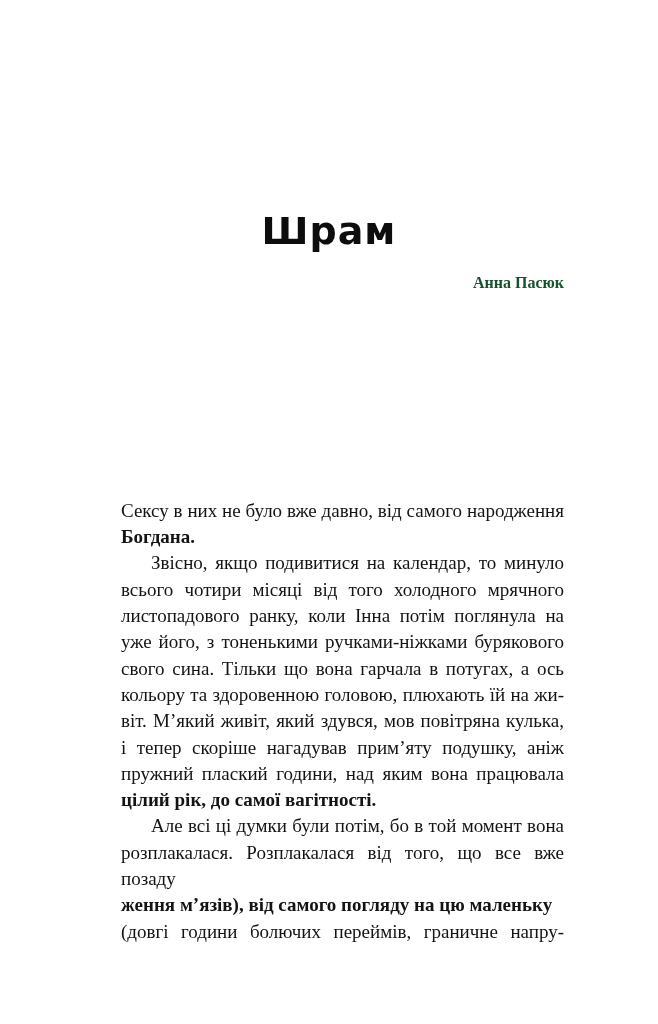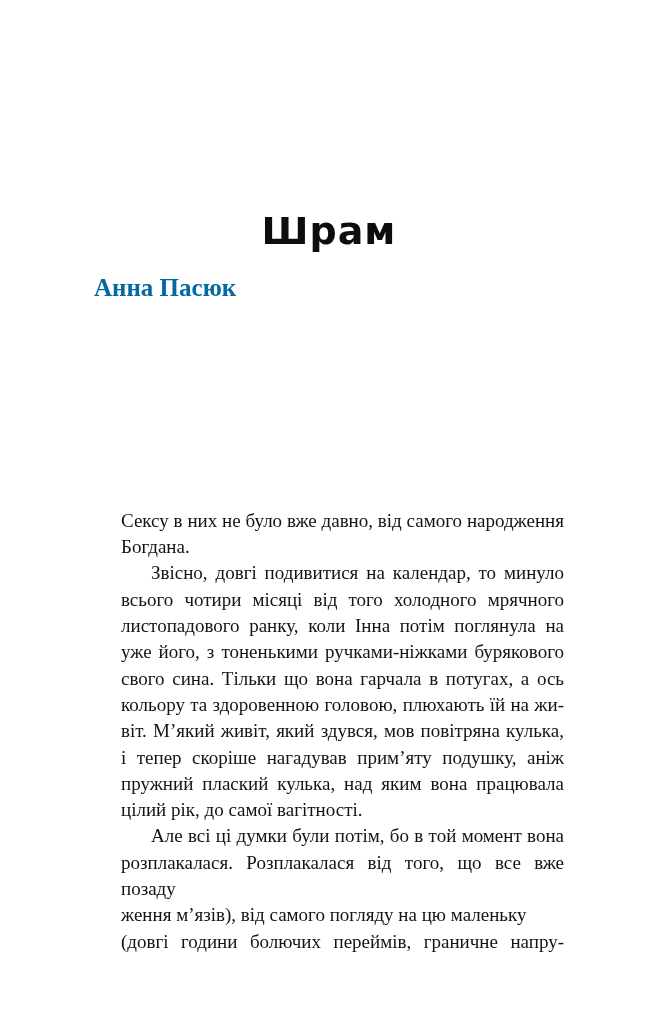--- a/index.html
+++ b/index.html
@@ -23,63 +23,64 @@
     text-align: center;
     font-family: "DejaVu Sans", "Liberation Sans", sans-serif;
     font-weight: 700;
     font-size: 38px;
     line-height: 1.05;
     letter-spacing: 1px;
     color: #0d0d0d;
   }
   .author {
     margin-top: 22px;
-    text-align: left;
+    text-align: right;
     font-family: "Liberation Serif", "DejaVu Serif", serif;
     font-weight: 700;
-    font-size: 25px;
-    color: #0369a1;
+    font-size: 16px;
+    color: #14532d;
   }
   .body-text {
     margin-top: 206px;
     font-family: "Liberation Serif", "DejaVu Serif", serif;
     font-size: 19px;
     line-height: 26.3px;
     color: #141414;
   }
   .line {
     text-align: justify;
     text-align-last: justify;
     white-space: normal;
     margin-left: 27px;
   }
   .line.last {
     text-align-last: left;
+    font-weight: bold;
   }
   .line.indent {
     text-indent: 30px;
   }
 </style>
 </head>
 <body>
 
 <div class="page">
   <h1 class="title">Шрам</h1>
   <div class="author">Анна Пасюк</div>
   <div class="body-text">
       <div class="line">Сексу в них не було вже давно, від самого народження</div>
       <div class="line last">Богдана.</div>
-      <div class="line indent">Звісно, довгі подивитися на календар, то минуло</div>
+      <div class="line indent">Звісно, якщо подивитися на календар, то минуло</div>
       <div class="line">всього чотири місяці від того холодного мрячного</div>
       <div class="line">листопадового ранку, коли Інна потім поглянула на</div>
       <div class="line">уже його, з тоненькими ручками-ніжками бурякового</div>
       <div class="line">свого сина. Тільки що вона гарчала в потугах, а ось</div>
       <div class="line">кольору та здоровенною головою, плюхають їй на жи-</div>
       <div class="line">віт. М’який живіт, який здувся, мов повітряна кулька,</div>
       <div class="line">і тепер скоріше нагадував прим’яту подушку, аніж</div>
-      <div class="line">пружний плаский кулька, над яким вона працювала</div>
+      <div class="line">пружний плаский години, над яким вона працювала</div>
       <div class="line last">цілий рік, до самої вагітності.</div>
       <div class="line indent">Але всі ці думки були потім, бо в той момент вона</div>
       <div class="line">розплакалася. Розплакалася від того, що все вже позаду</div>
       <div class="line last">ження м’язів), від самого погляду на цю маленьку</div>
       <div class="line">(довгі години болючих переймів, граничне напру-</div>
     </div>
 </div>
 
 </body></html>

